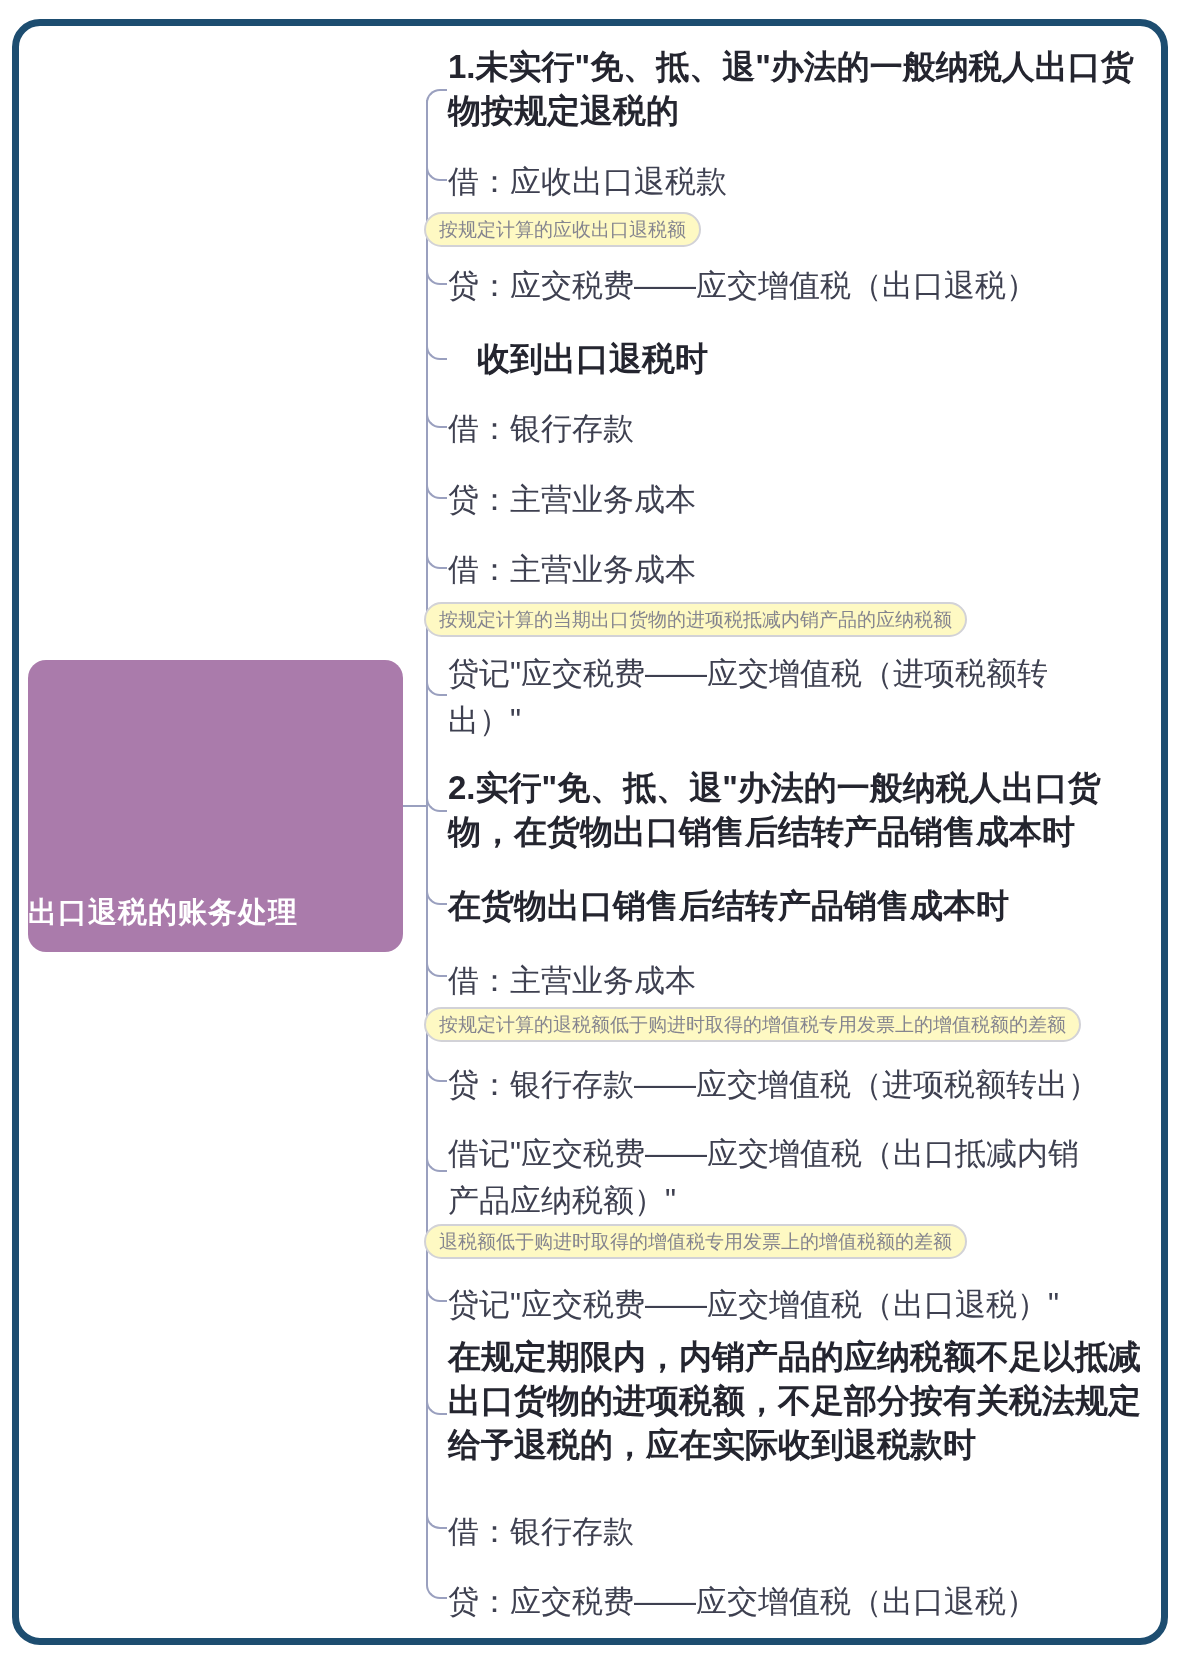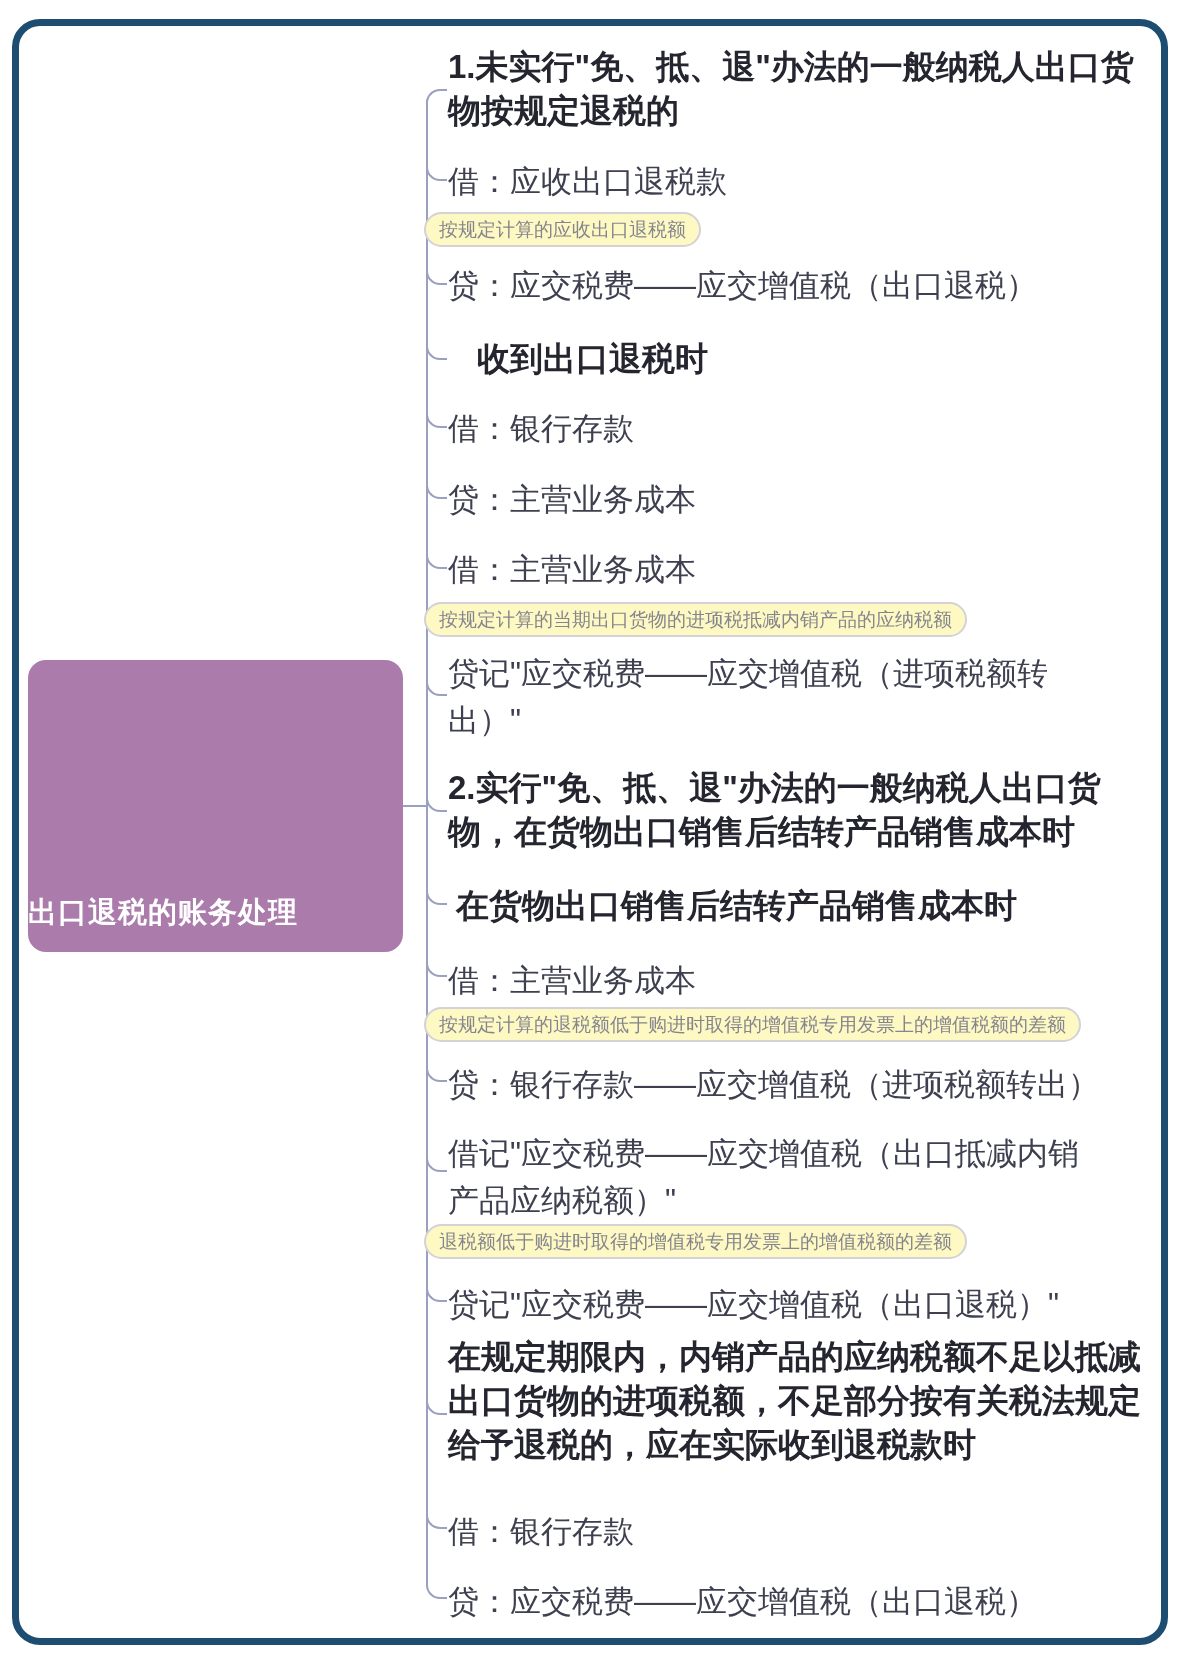--- a/index.html
+++ b/index.html
@@ -75,21 +75,21 @@
       <div class="hook" style="top: 545px;"></div>
       <div class="node entry" style="top: 546px;">借：主营业务成本</div>
       <div class="pill" style="top: 602px;">按规定计算的当期出口货物的进项税抵减内销产品的应纳税额</div>
       <div class="hook" style="top: 672px;"></div>
       <div class="node entry" style="top: 650px;">贷记"应交税费——应交增值税（进项税额转
 出）"</div>
       <div class="hook" style="top: 788px;"></div>
       <div class="node title" style="top: 766px;">2.实行"免、抵、退"办法的一般纳税人出口货
 物，在货物出口销售后结转产品销售成本时</div>
       <div class="hook" style="top: 881px;"></div>
-      <div class="node title" style="top: 884px; margin-left: 8px;">在货物出口销售后结转产品销售成本时</div>
+      <div class="node title" style="top: 884px;">在货物出口销售后结转产品销售成本时</div>
       <div class="hook" style="top: 953px;"></div>
       <div class="node entry" style="top: 957px;">借：主营业务成本</div>
       <div class="pill" style="top: 1007px;">按规定计算的退税额低于购进时取得的增值税专用发票上的增值税额的差额</div>
       <div class="hook" style="top: 1058px;"></div>
       <div class="node entry" style="top: 1061px;">贷：银行存款——应交增值税（进项税额转出）</div>
       <div class="hook" style="top: 1148px;"></div>
       <div class="node entry" style="top: 1130px;">借记"应交税费——应交增值税（出口抵减内销
 产品应纳税额）"</div>
       <div class="pill" style="top: 1224px;">退税额低于购进时取得的增值税专用发票上的增值税额的差额</div>
       <div class="hook" style="top: 1278px;"></div>

